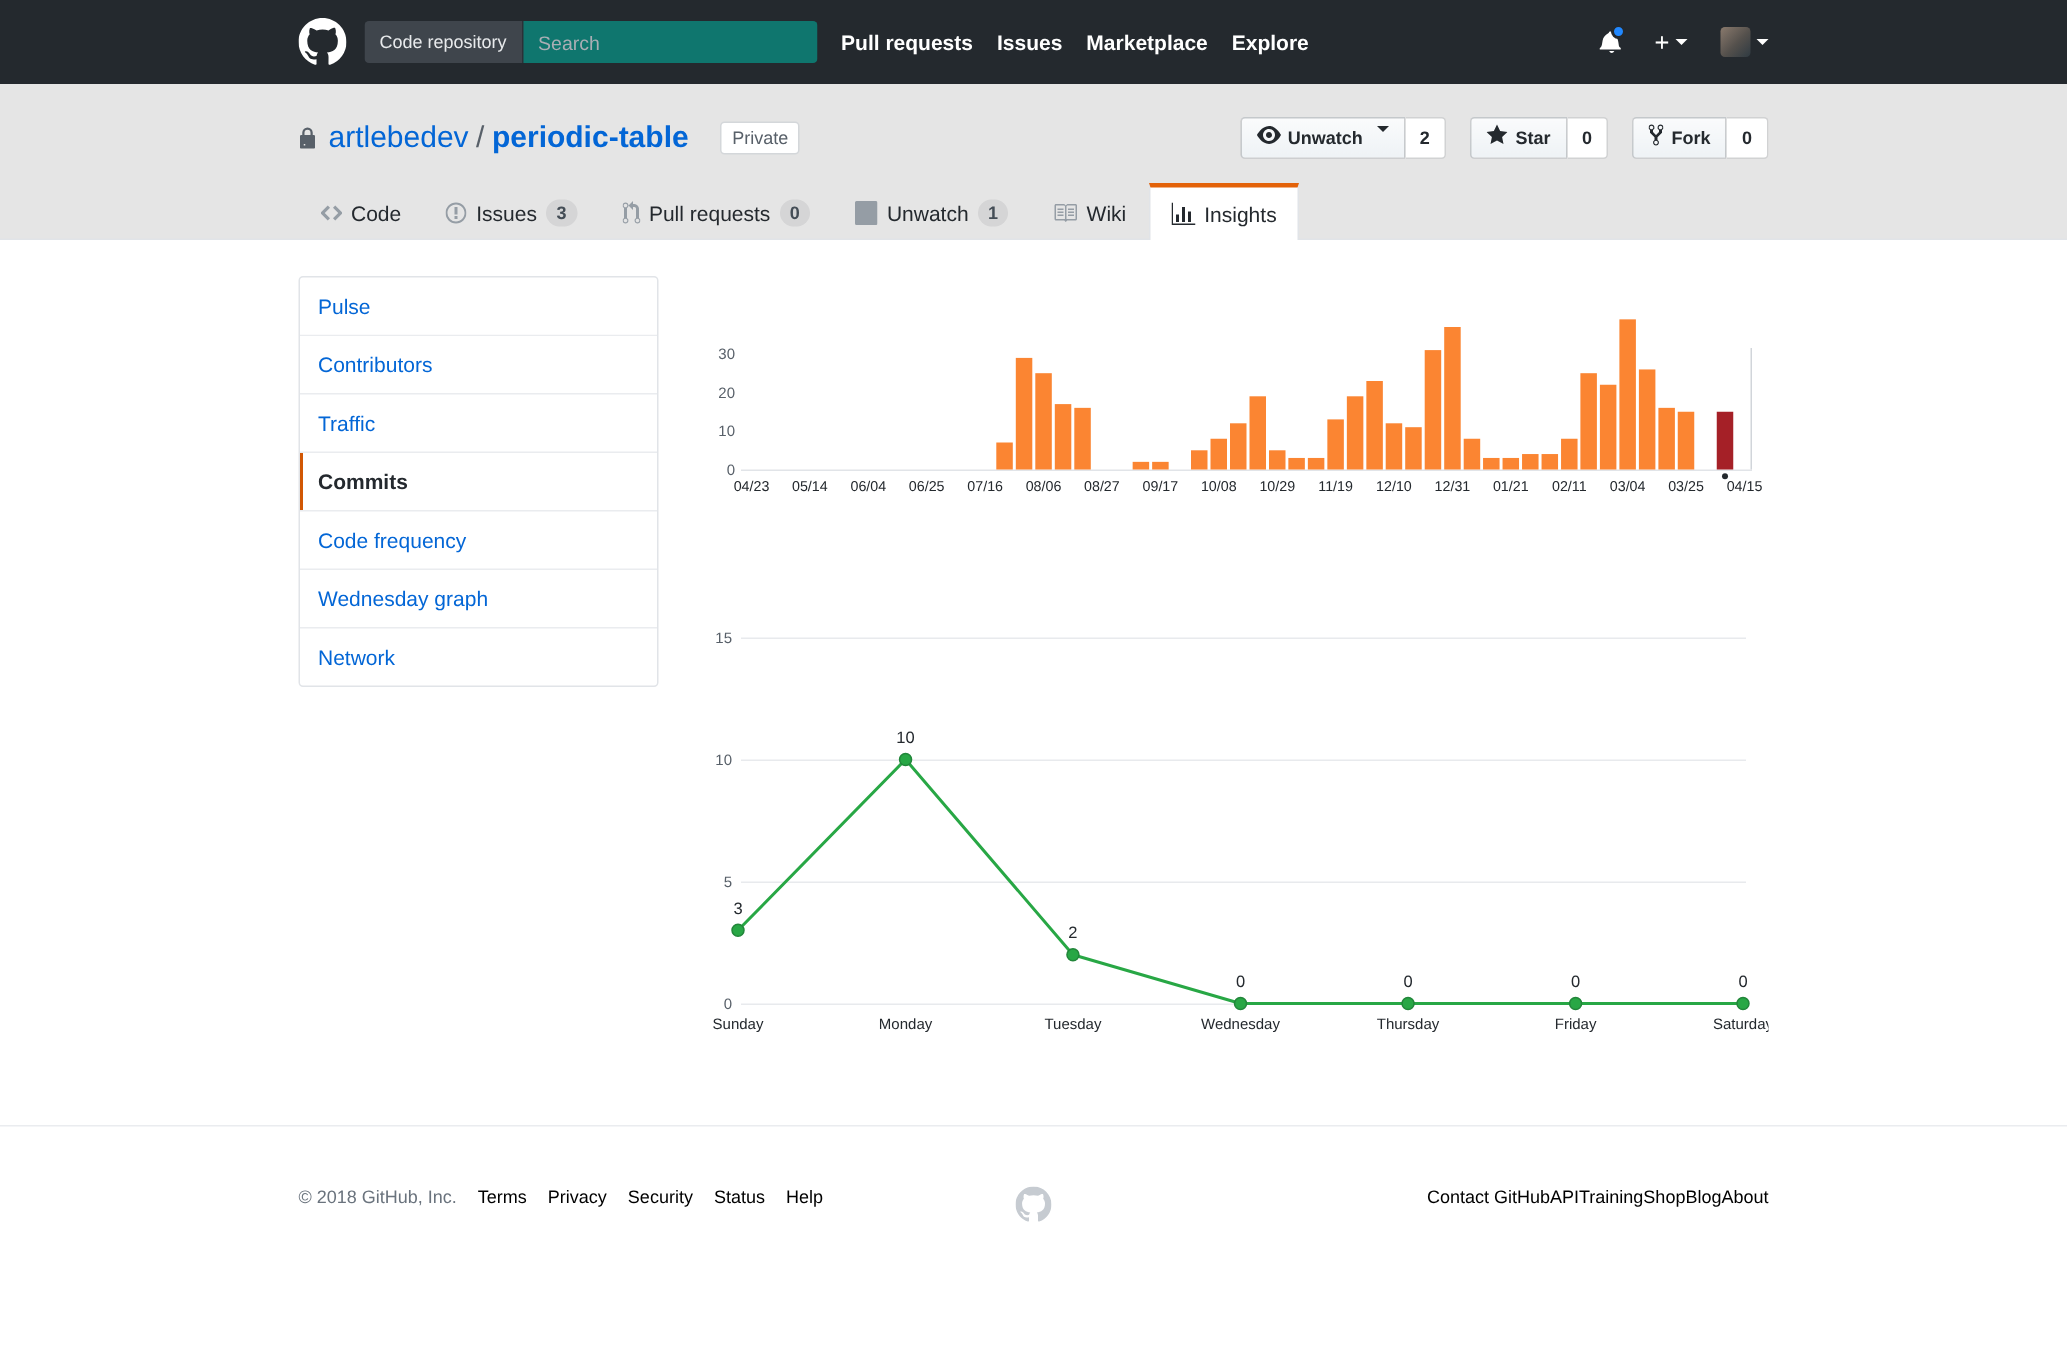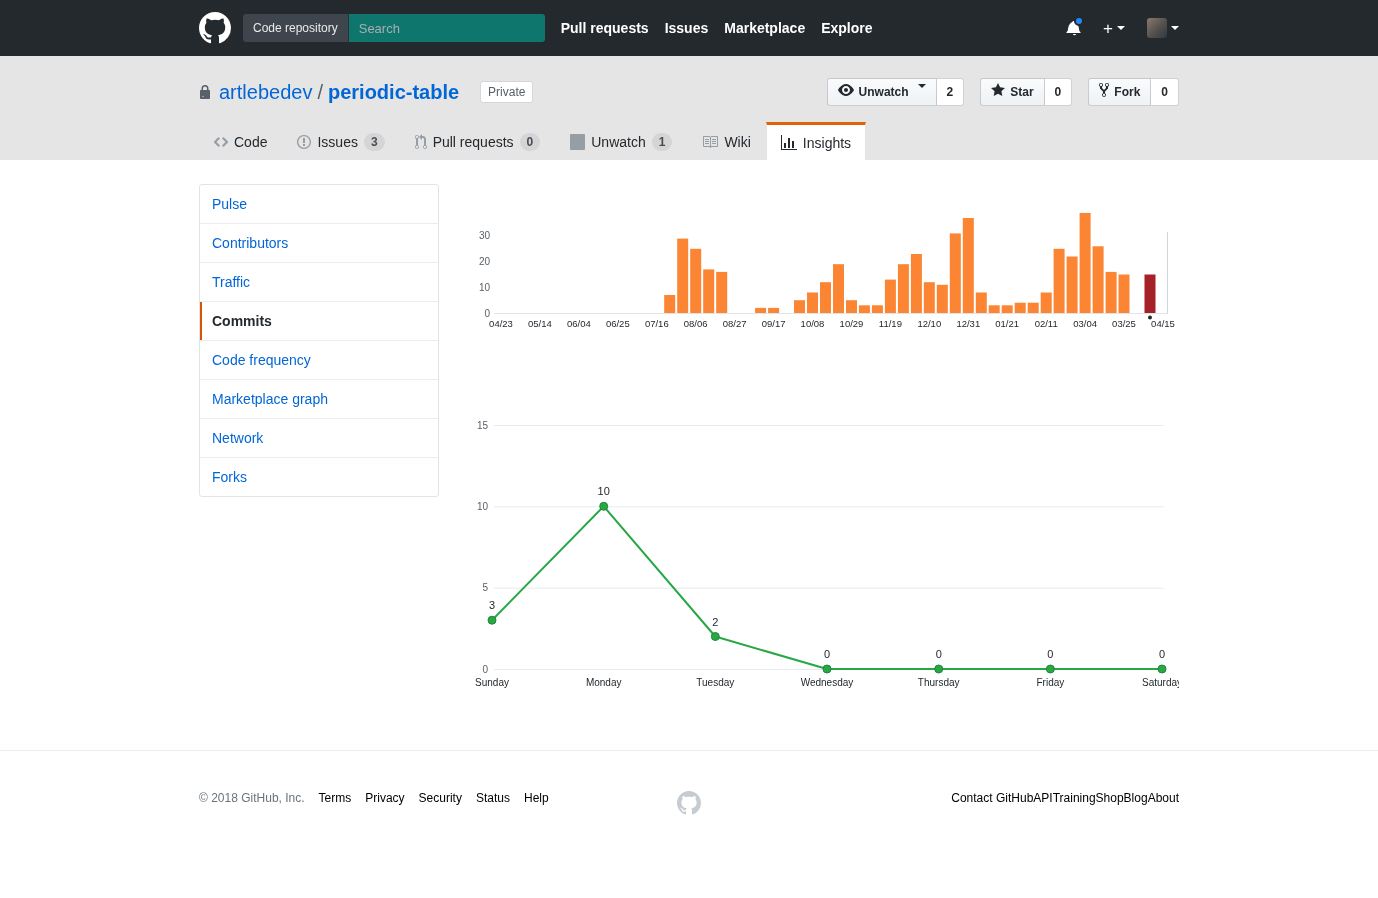--- a/index.html
+++ b/index.html
@@ -202,23 +202,22 @@
 </div>
 
 <main>
   <div class="container main-flex">
     <nav class="menu" id="sidebar-menu">
         <a class="">Pulse</a>
         <a class="">Contributors</a>
         <a class="">Traffic</a>
         <a class="selected">Commits</a>
         <a class="">Code frequency</a>
-        <a class="">Marketplace graph</a>
+        <a class="">Wednesday graph</a>
         <a class="">Network</a>
-        <a class="">Forks</a>
       </nav>
     <div class="charts">
       <div id="chart-weekly">
           <svg width="715" height="136">
             <line x1="30" y1="115.5" x2="704" y2="115.5" stroke="#e1e4e8"></line>
             <line x1="703.5" y1="34" x2="703.5" y2="115" stroke="#d1d5da"></line>
             <text x="26" y="118.5" text-anchor="end" font-size="10" fill="#586069" class="axis-label">0</text>
             <text x="26" y="92.83" text-anchor="end" font-size="10" fill="#586069" class="axis-label">10</text>
             <text x="26" y="67.16" text-anchor="end" font-size="10" fill="#586069" class="axis-label">20</text>
             <text x="26" y="41.489999999999995" text-anchor="end" font-size="10" fill="#586069" class="axis-label">30</text>

